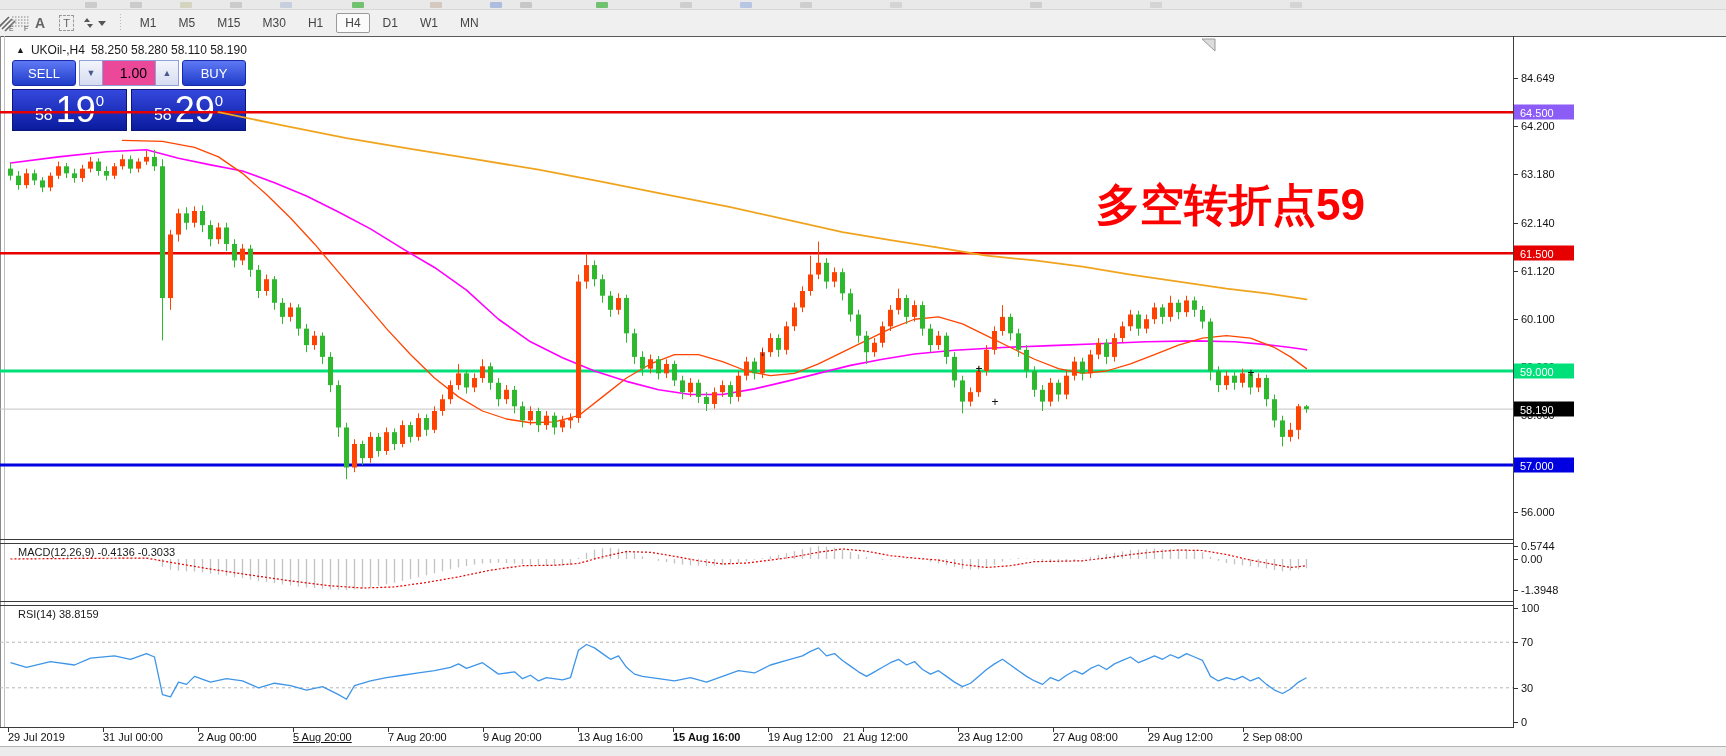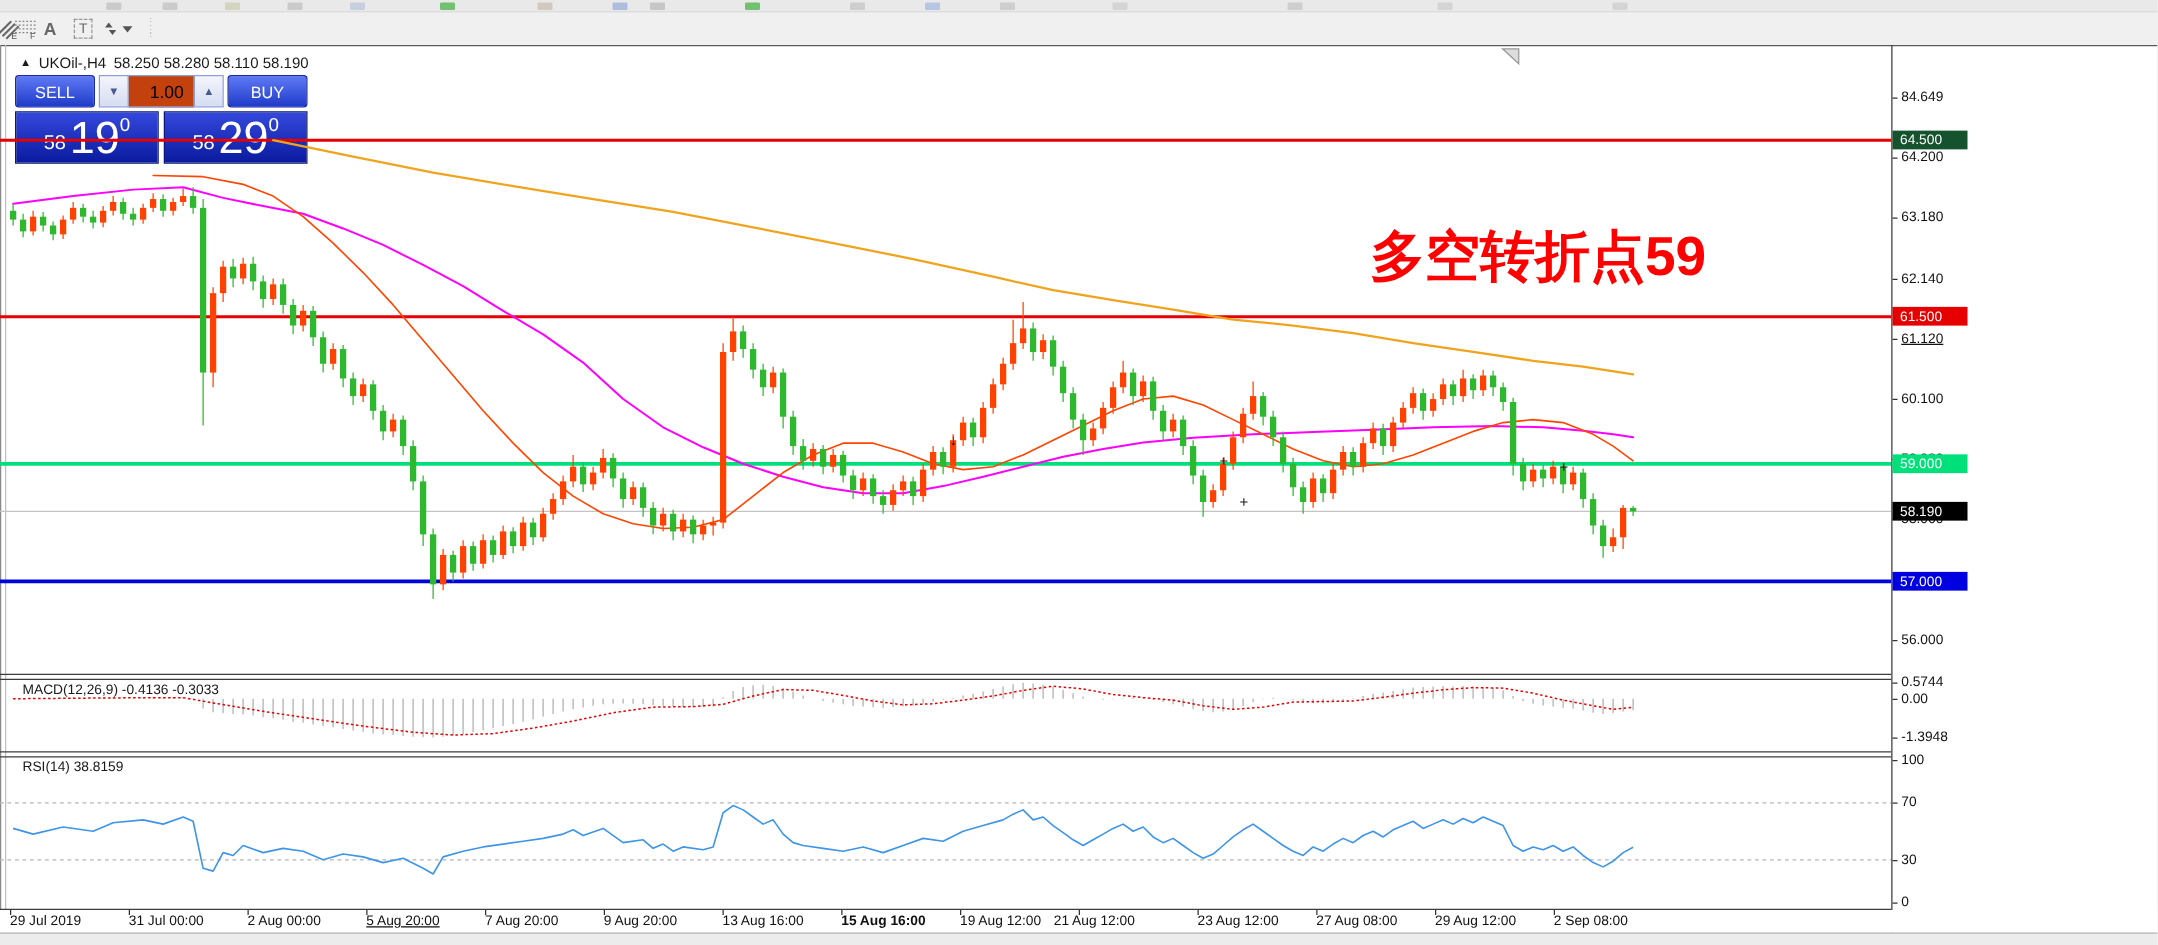--- a/index.html
+++ b/index.html
@@ -21,21 +21,21 @@
   #axis-sep{left:1513px;top:36px;width:1px;height:710px;background:#3c3c3c;}
   .hdiv{left:0;width:1513px;height:1px;background:#3c3c3c;}
   #quote{left:16px;top:43px;font-size:12px;color:#1a1a1a;display:flex;align-items:center;gap:6px;}
   #quote .tri{font-size:9px;}
   
   #trade{left:12px;top:60px;width:234px;}
   #trade .row1{display:flex;gap:3px;height:26px;}
   .bigbtn{flex:0 0 62px;border-radius:3px;background:linear-gradient(#5f79f5,#1f3cc9);color:#fff;font-size:13px;display:flex;align-items:center;justify-content:center;border:1px solid #1629a8;}
   .spin{flex:1;display:flex;height:26px;}
   .spinbtn{width:22px;background:linear-gradient(#f3f5fb,#d6ddf2);border:1px solid #8fa0d8;color:#47598f;font-size:9px;display:flex;align-items:center;justify-content:center;}
-  .vol{flex:1;border:1px solid #8fa0d8;border-left:none;border-right:none;background:#c2410c;font-size:14px;color:#000;display:flex;align-items:center;justify-content:flex-end;padding-right:8px;}
+  .vol{flex:1;border:1px solid #8fa0d8;border-left:none;border-right:none;background:#ec4899;font-size:14px;color:#000;display:flex;align-items:center;justify-content:flex-end;padding-right:8px;}
   #trade .row2{display:flex;gap:4px;margin-top:3px;height:42px;}
   .pricebox{flex:1;background:linear-gradient(#3448dd,#0a1b9e);border:1px solid #0a1678;display:flex;align-items:flex-end;justify-content:center;color:#fff;padding-bottom:2px;}
   .pricebox .pre{font-size:16px;margin:0 3px 4px 0;}
   .pricebox .big{font-size:36px;line-height:36px;font-weight:400;}
   .pricebox .sup{font-size:15px;align-self:flex-start;margin-top:2px;}
   
   .ylab{position:absolute;left:1521px;font-size:11px;color:#111;transform:translateY(-50%);z-index:1;white-space:nowrap;}
   .ylab::before{content:"";position:absolute;left:-7px;top:50%;width:4px;height:1px;background:#333;}
   .badge{position:absolute;left:1514px;width:54px;height:15px;font-size:11px;color:#fff;display:flex;align-items:center;padding-left:6px;transform:translateY(-50%);z-index:2;}
   .xlab{position:absolute;top:731px;font-size:11px;color:#111;white-space:nowrap;}
@@ -103,20 +103,31 @@
         <path d="M4,7 L7,3 L10,7 Z" fill="#555"></path>
         <path d="M7,9 L10,13 L13,9 Z" fill="#555"></path>
       </svg>
   </div>
   <div class="tbtn">
     <svg width="10" height="10">
         <path d="M1,3 L5,8 L9,3 Z" fill="#555"></path>
       </svg>
   </div>
   <div class="grip"></div>
+  <div id="tf-bar" style="display:flex;align-items:center;">
+      <div class="tf">M1</div>
+      <div class="tf">M5</div>
+      <div class="tf">M15</div>
+      <div class="tf">M30</div>
+      <div class="tf">H1</div>
+      <div class="tf sel">H4</div>
+      <div class="tf">D1</div>
+      <div class="tf">W1</div>
+      <div class="tf">MN</div>
+    </div>
 </div>
 
 <div class="abs" id="win"></div>
 <div class="abs" id="leftedge1"></div>
 <div class="abs" id="leftedge2"></div>
 
 <div class="abs" id="quote">
   <span class="tri">▲</span>
   <span>UKOil-,H4</span>
   <span>58.250 58.280 58.110 58.190</span>
@@ -674,33 +685,33 @@
   <path d="M15,1 L15,13 L2,1 Z" fill="#dcdcdc" stroke="#9a9a9a" stroke-width="1"></path>
 </svg>
 
 <div class="abs" id="xstrip"></div>
 <div class="abs" id="botstrip"></div>
 
 <div class="ylab" style="top: 78.2868px;">84.649</div>
 <div class="ylab" style="top: 126.288px;">64.200</div>
 <div class="ylab" style="top: 174.289px;">63.180</div>
 <div class="ylab" style="top: 223.232px;">62.140</div>
-<div class="ylab" style="top: 271.233px; text-decoration: underline;">61.120</div>
+<div class="ylab" style="top: 271.233px;">61.120</div>
 <div class="ylab" style="top: 319.234px;">60.100</div>
 <div class="ylab" style="top: 367.235px;">59.080</div>
 <div class="ylab" style="top: 415.236px;">58.060</div>
 <div class="ylab" style="top: 512.18px;">56.000</div>
 <div class="ylab" style="top: 546.168px;">0.5744</div>
 <div class="ylab" style="top: 559px;">0.00</div>
 <div class="ylab" style="top: 590.16px;">-1.3948</div>
 <div class="ylab" style="top: 608px;">100</div>
 <div class="ylab" style="top: 642.2px;">70</div>
 <div class="ylab" style="top: 687.8px;">30</div>
 <div class="ylab" style="top: 722px;">0</div>
-<div class="badge" style="top: 112.17px; background: #14532d;">64.500</div>
+<div class="badge" style="top: 112.17px; background: #8b5cf6;">64.500</div>
 <div class="badge" style="top: 253.35px; background: rgb(230, 0, 0);">61.500</div>
 <div class="badge" style="top: 371px; background: rgb(0, 224, 122);">59.000</div>
 <div class="badge" style="top: 409.119px; background: rgb(0, 0, 0);">58.190</div>
 <div class="badge" style="top: 465.12px; background: rgb(0, 0, 224);">57.000</div>
 <div class="xtick" style="left: 8px;"></div>
 <div class="xlab" style="left: 8px;">29 Jul 2019</div>
 <div class="xtick" style="left: 103px;"></div>
 <div class="xlab" style="left: 103px;">31 Jul 00:00</div>
 <div class="xtick" style="left: 198px;"></div>
 <div class="xlab" style="left: 198px;">2 Aug 00:00</div>

